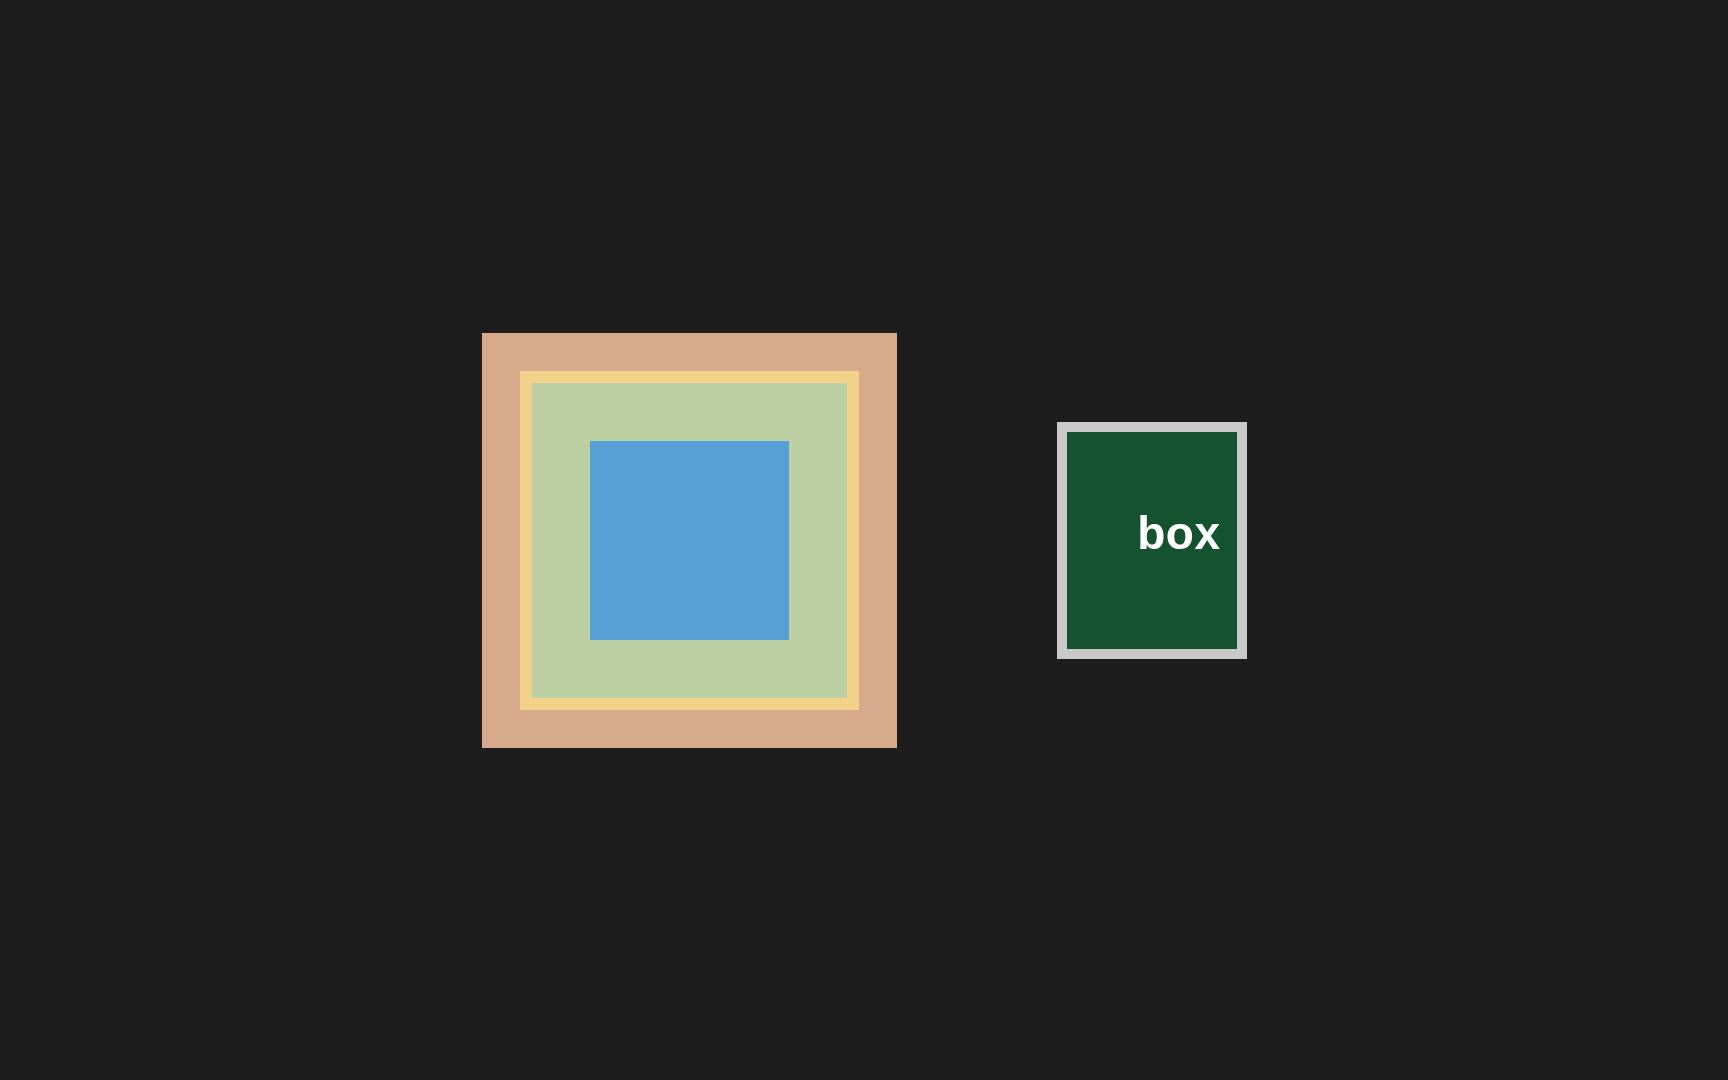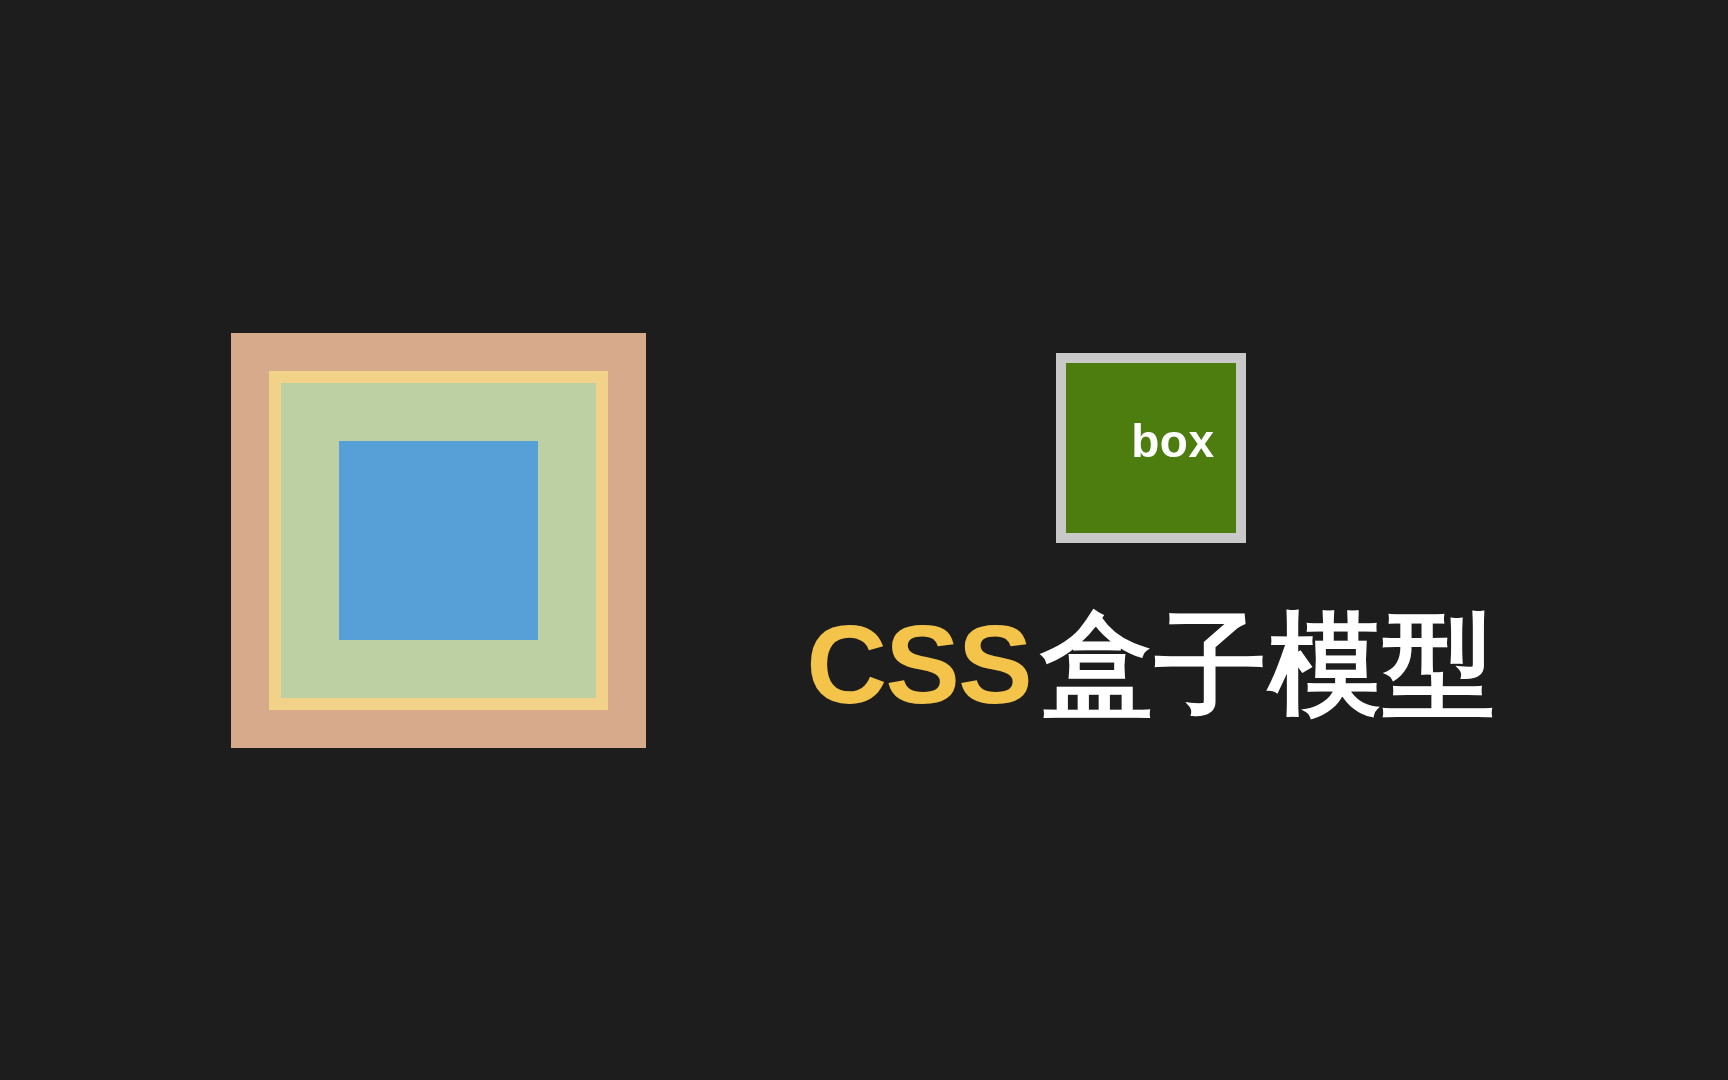--- a/index.html
+++ b/index.html
@@ -58,28 +58,28 @@
 
   
   .right {
     display: flex;
     flex-direction: column;
     align-items: center;
     gap: 60px;
   }
   .box-icon {
     width: 190px;
-    height: 190px;
+    height: 237px;
     border: 10px solid #c9c9c9;
-    background: #4d7c0f;
+    background: #14532d;
     color: #ffffff;
     display: flex;
     align-items: center;
     justify-content: flex-end;
-    padding-right: 22px;
+    padding-right: 16px;
     padding-bottom: 14px;
     box-sizing: border-box;
   }
   .box-icon span {
     font-size: 46px;
     font-weight: 700;
     letter-spacing: 0.5px;
   }
   .title {
     font-size: 112px;
@@ -106,18 +106,15 @@
     <div class="margin-layer"></div>
     <div class="border-layer"></div>
     <div class="padding-layer"></div>
     <div class="content-layer"></div>
   </div>
 
   <div class="right">
     <div class="box-icon">
       <span>box</span>
     </div>
-    <div class="title">
-      <span class="css">CSS</span><span class="cn">盒子模型</span>
-    </div>
   </div>
 
 </div>
 
 </body></html>

